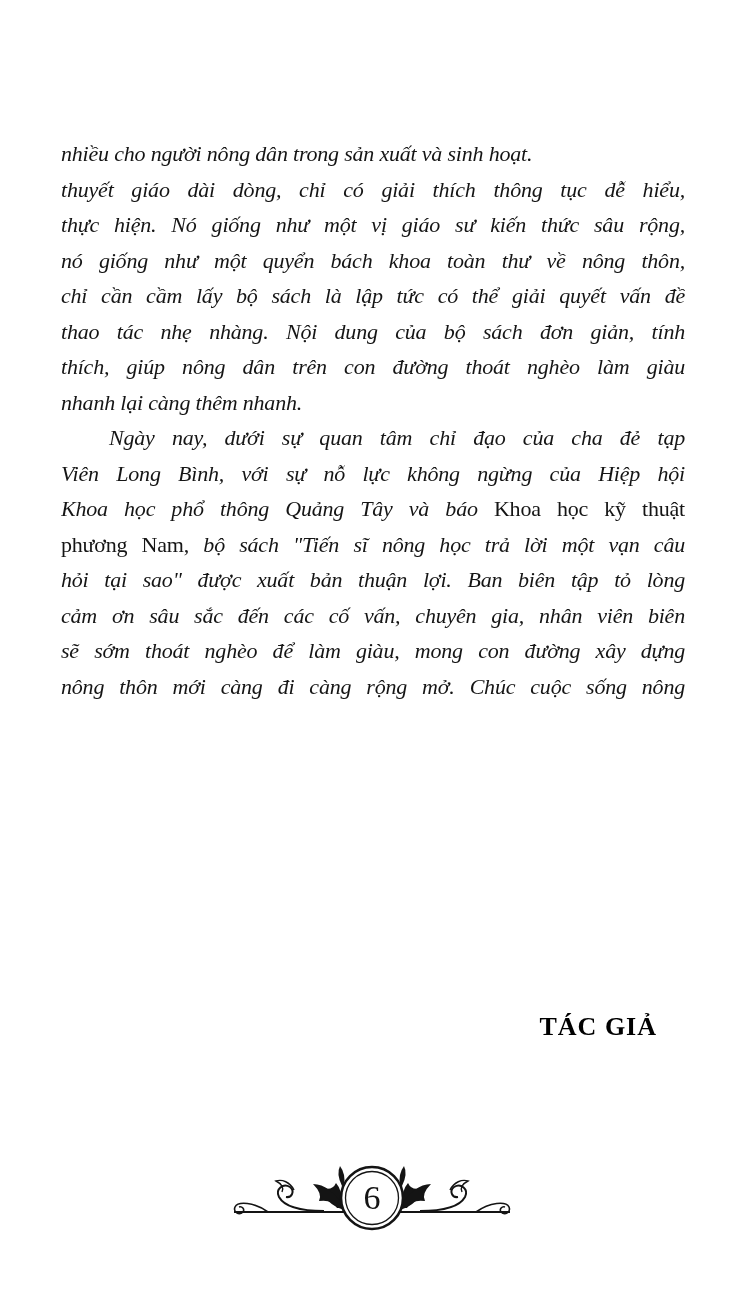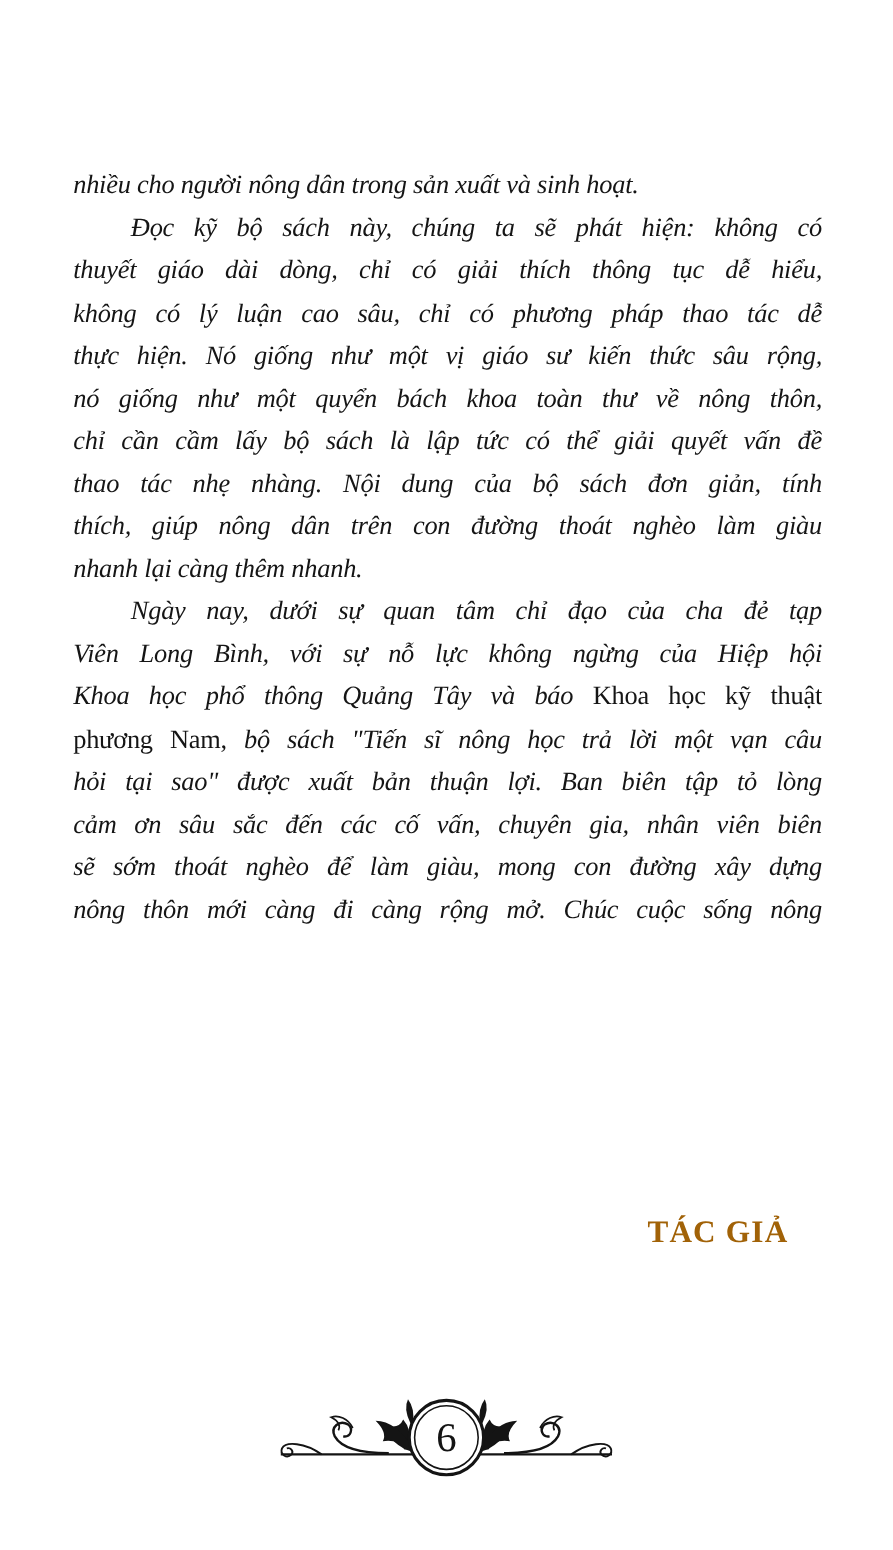--- a/index.html
+++ b/index.html
@@ -40,21 +40,21 @@
   .line.indent{ text-indent:48px; }
   .roman{ font-style:normal; }
   .signature{
     position:absolute;
     top:1012px;
     right:87px;
     font-size:26px;
     font-weight:bold;
     font-style:normal;
     letter-spacing:1px;
-    color:#a16207;
+    color:#000000;
   }
   .ornament{
     position:absolute;
     left:224px;
     top:1146px;
   }
   .ornament svg{ display:block; }
   .circle-number{
     font-family:"Liberation Serif","DejaVu Serif",serif;
     font-size:34px;
@@ -64,23 +64,21 @@
 </head>
 <body>
 
 <div class="page">
 
   <div class="text-block">
       <div>
         <div class="line"><span class="ital">nhiều cho người nông dân trong sản xuất và sinh hoạt.</span></div>
       </div>
       <div>
-        <div class="line j indent"><span class="ital">Đọc kỹ bộ sách này, chúng ta sẽ phát hiện: không có</span></div>
         <div class="line j"><span class="ital">thuyết giáo dài dòng, chỉ có giải thích thông tục dễ hiểu,</span></div>
-        <div class="line j"><span class="ital">không có lý luận cao sâu, chỉ có phương pháp thao tác dễ</span></div>
         <div class="line j"><span class="ital">thực hiện. Nó giống như một vị giáo sư kiến thức sâu rộng,</span></div>
         <div class="line j"><span class="ital">nó giống như một quyển bách khoa toàn thư về nông thôn,</span></div>
         <div class="line j"><span class="ital">chỉ cần cầm lấy bộ sách là lập tức có thể giải quyết vấn đề</span></div>
         <div class="line j"><span class="ital">thao tác nhẹ nhàng. Nội dung của bộ sách đơn giản, tính</span></div>
         <div class="line j"><span class="ital">thích, giúp nông dân trên con đường thoát nghèo làm giàu</span></div>
         <div class="line"><span class="ital">nhanh lại càng thêm nhanh.</span></div>
       </div>
       <div>
         <div class="line j indent"><span class="ital">Ngày nay, dưới sự quan tâm chỉ đạo của cha đẻ tạp</span></div>
         <div class="line j"><span class="ital">Viên Long Bình, với sự nỗ lực không ngừng của Hiệp hội</span></div>

